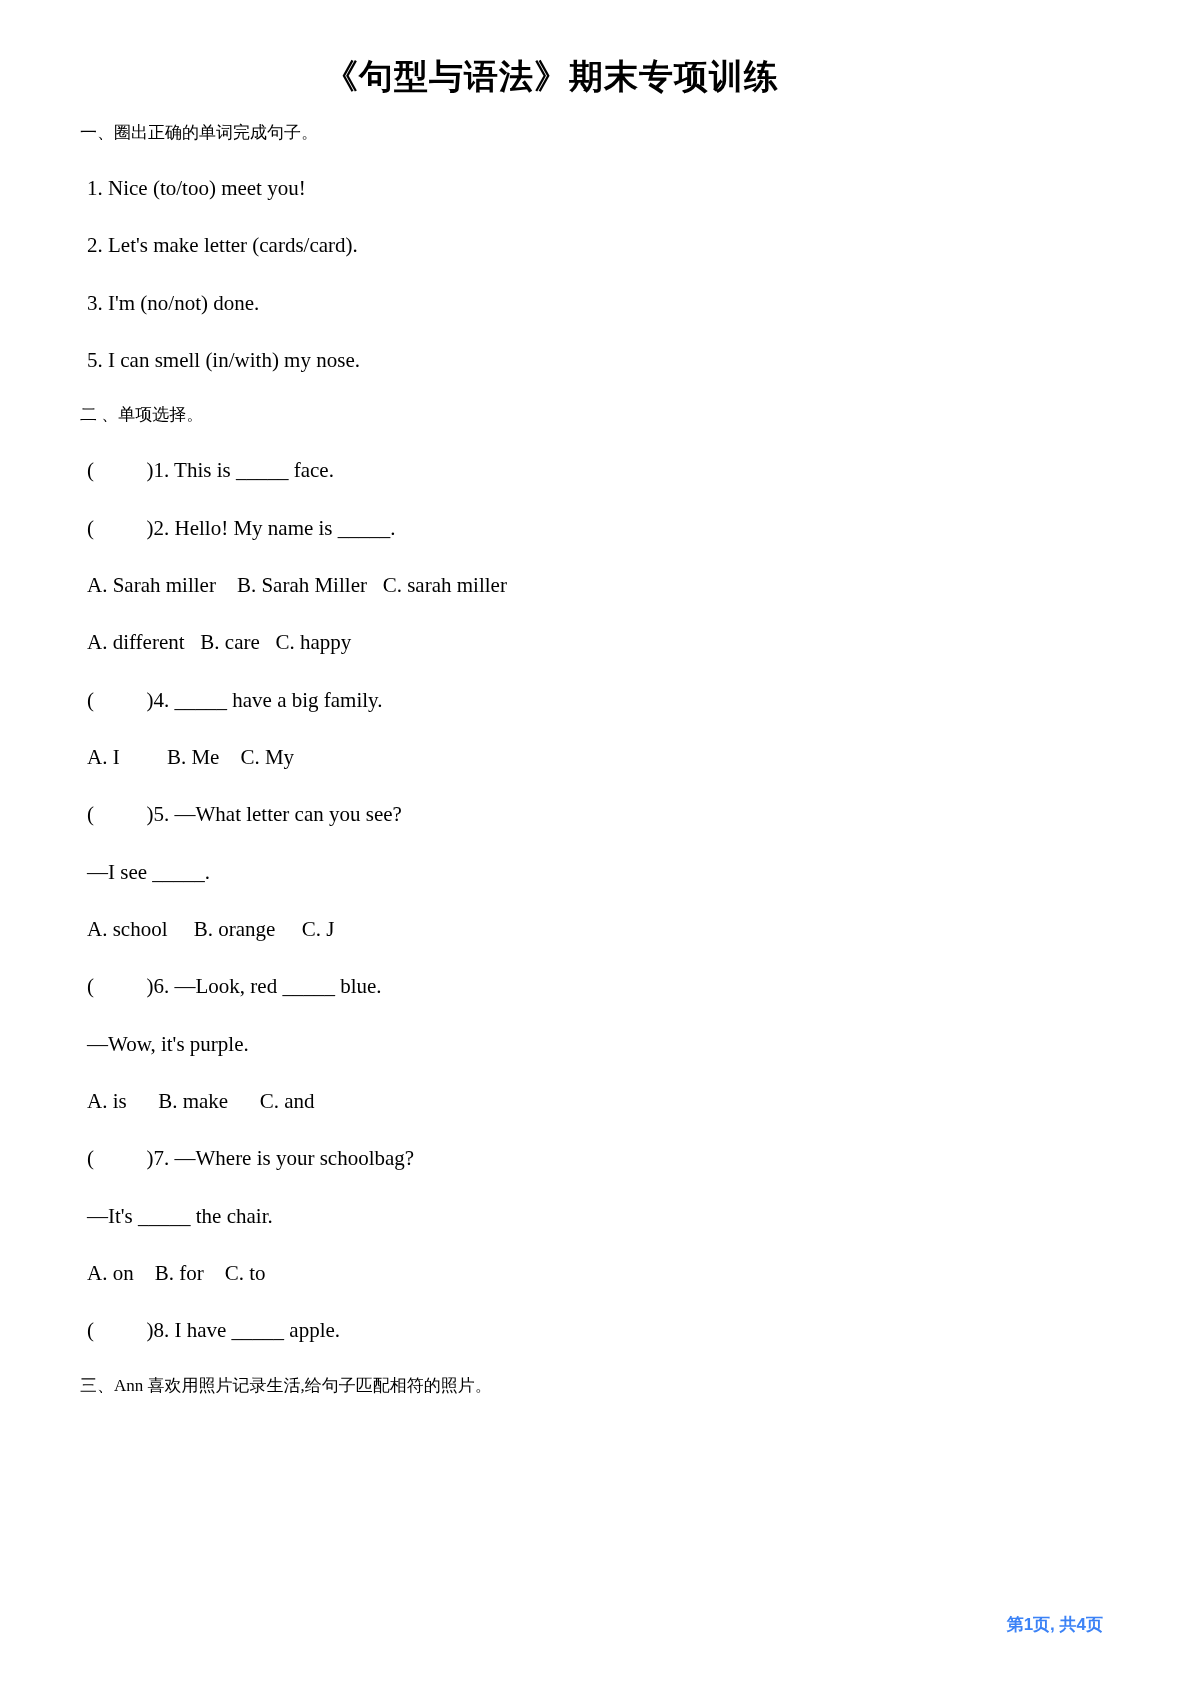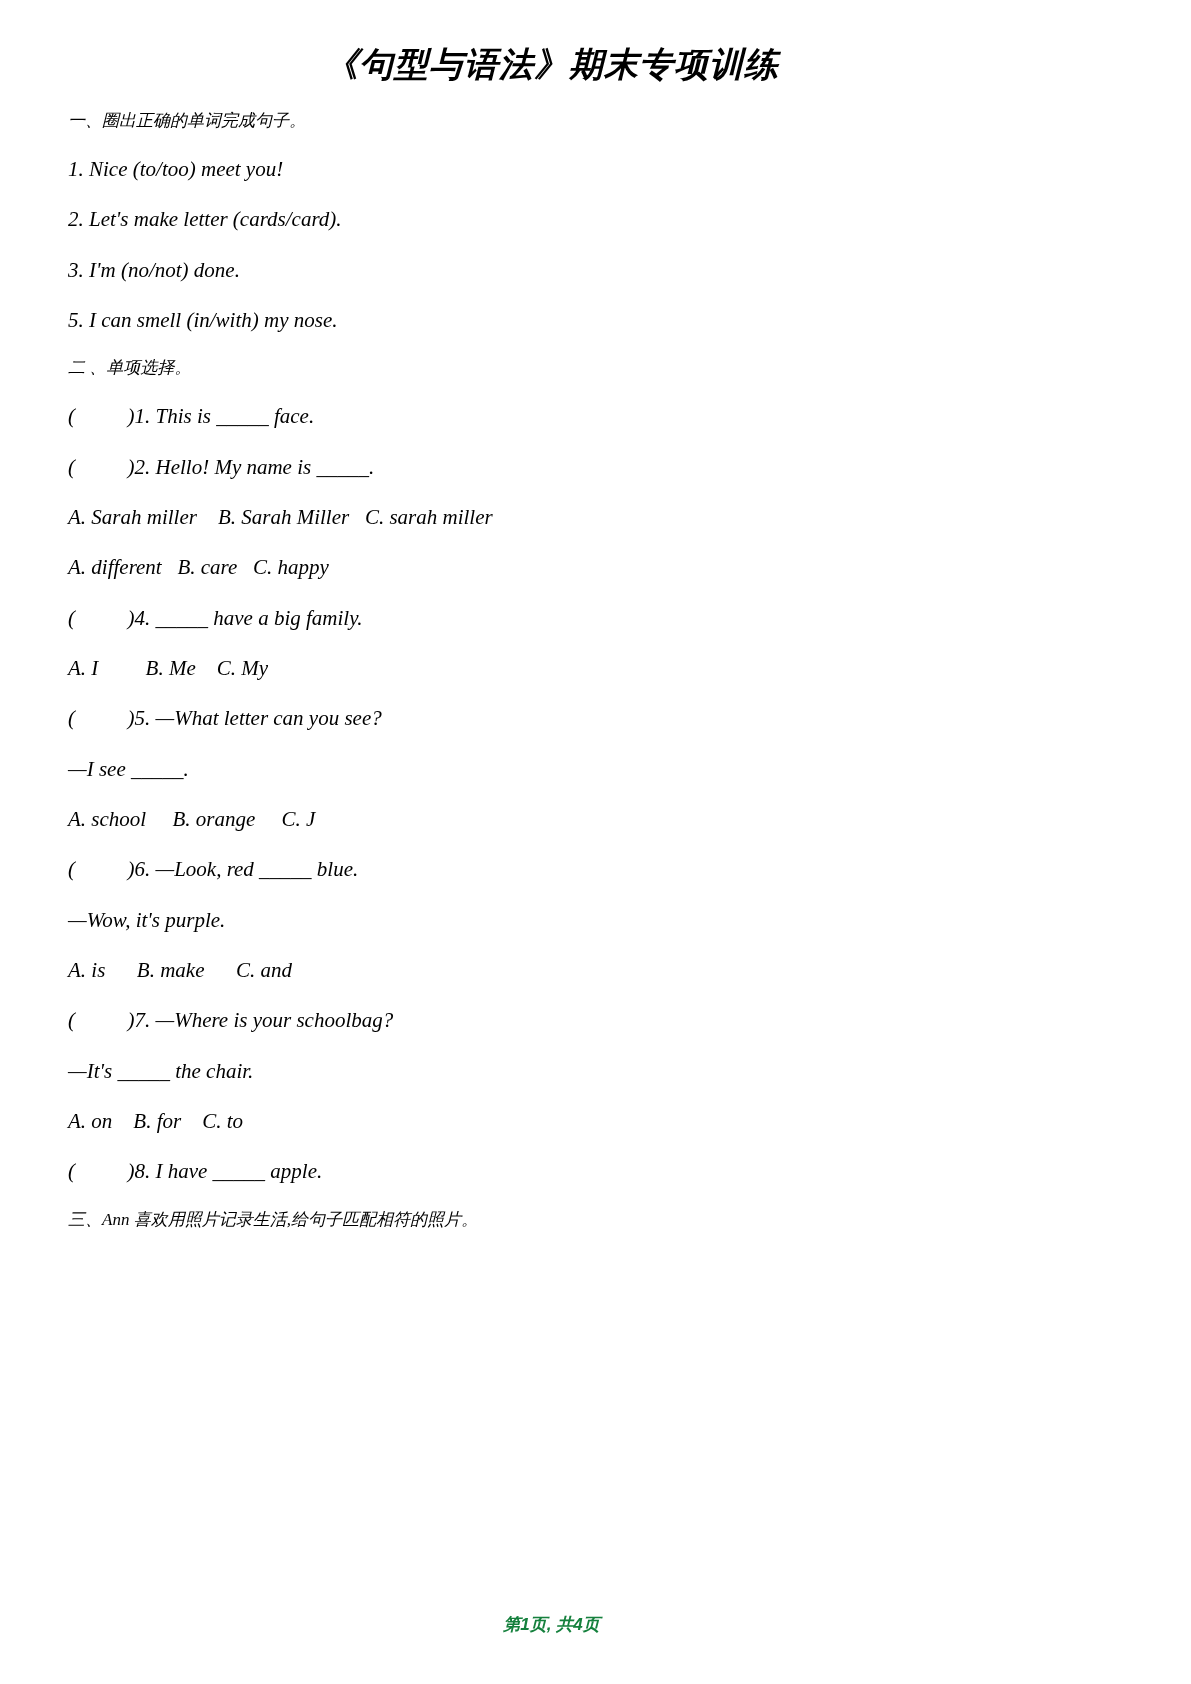--- a/index.html
+++ b/index.html
@@ -12,61 +12,60 @@
     height: 1684px;
     font-family: "Liberation Serif", serif;
     color: #000000;
     position: relative;
     overflow: hidden;
   }
   .page {
     width: 1103px;
     height: 1684px;
     box-sizing: border-box;
-    padding: 0;
+    padding: 12px;
     position: relative;
-    font-style: italic;
   }
   .doc-title {
     text-align: center;
     font-family: "Liberation Sans", sans-serif;
     font-weight: bold;
     font-size: 34px;
     letter-spacing: 1px;
     margin: 0;
     padding-top: 42px;
     padding-bottom: 10px;
   }
   .content {
     padding: 0 70px 0 68px;
   }
   .line {
     font-size: 21px;
     line-height: 1.35;
-    margin: 0;
+    margin: 7px;
     padding: 11px 0 11px 0;
     white-space: pre-wrap;
   }
   .section-head {
     font-size: 17px;
     line-height: 1.35;
     margin: 0;
     padding: 12px 0 11px 0;
     white-space: pre-wrap;
   }
   .footer {
     position: absolute;
     left: 0;
     right: 0;
     bottom: 48px;
-    text-align: center;
+    text-align: right;
     font-family: "Liberation Sans", sans-serif;
     font-size: 17px;
     font-weight: bold;
-    color: #15803d;
+    color: #3b82f6;
   }
 </style>
 </head>
 <body>
 
 <div class="page">
 
   <h1 class="doc-title">《句型与语法》期末专项训练</h1>
 
   <div class="content">

